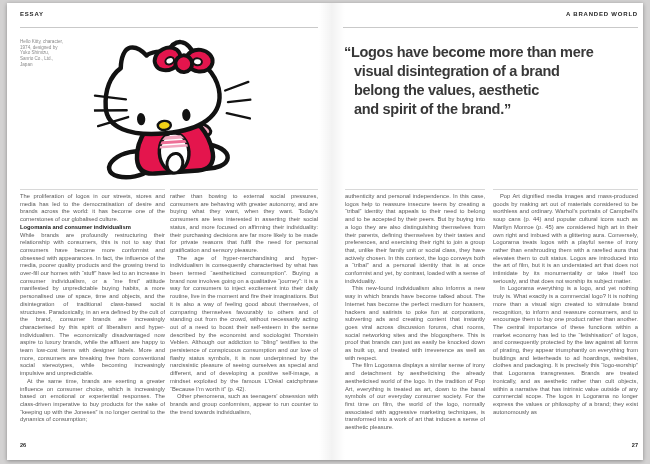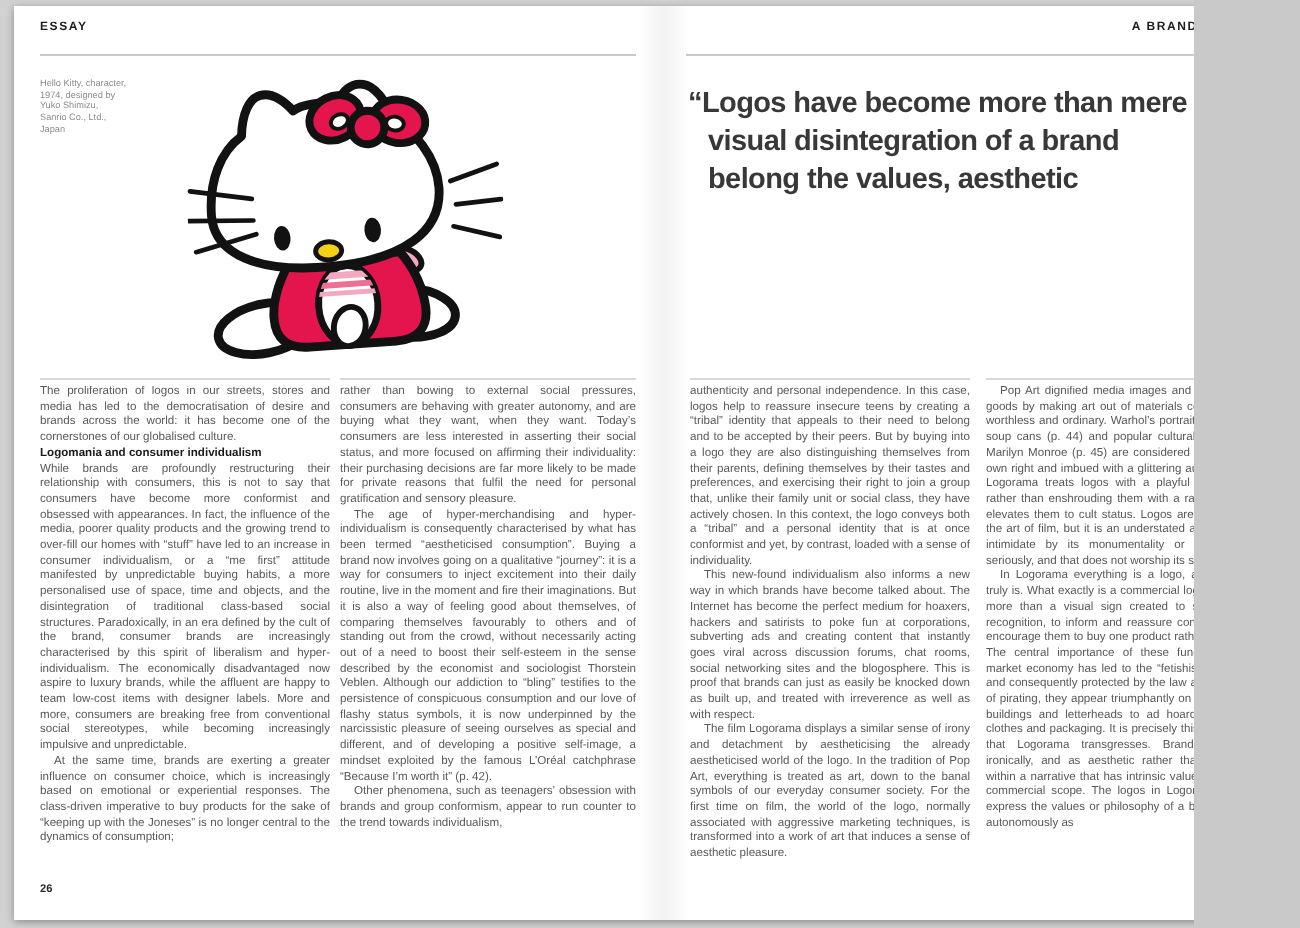--- a/index.html
+++ b/index.html
@@ -1,17 +1,17 @@
 <!DOCTYPE html>
 <html><head>
 <meta charset="utf-8">
 <style>
   html,body{margin:0;padding:0;background:#c9c9c9;}
   *{box-sizing:border-box;}
-  #canvas{position:relative;width:597px;height:464px;background:#d3d2d2;overflow:hidden;
+  #canvas{position:relative;width:650px;height:464px;background:#d3d2d2;overflow:hidden;
           font-family:"Liberation Sans",sans-serif;}
   #spread{position:absolute;left:7px;top:3px;width:636px;height:457px;background:#ffffff;
           box-shadow:0 1px 4px rgba(0,0,0,.35);}
   #spine{position:absolute;left:312px;top:0;width:26px;height:457px;
          background:linear-gradient(90deg,rgba(0,0,0,0) 0%,rgba(0,0,0,.05) 50%,rgba(0,0,0,0) 100%);}
 
   .runhead{position:absolute;top:8px;font-size:6px;font-weight:bold;letter-spacing:.8px;color:#1f1f1f;}
   .hdr-rule{position:absolute;top:24px;height:1px;background:#c9c9c9;}
   .col-rule{position:absolute;top:186px;height:1px;background:#d8d8d8;}
 
@@ -117,20 +117,21 @@
     </div>
 
     <div>
       <div class="runhead" style="left:337px;width:294px;text-align:right;">A BRANDED WORLD</div>
       <div class="hdr-rule" style="left:336px;width:295px;"></div>
 
       <div class="quote">
         <div>“Logos have become more than mere</div>
         <div class="qi">visual disintegration of a brand</div>
         <div class="qi">belong the values, aesthetic</div>
+        <div class="qi">and spirit of the brand.”</div>
       </div>
 
       <div class="col-rule" style="left:338px;width:140px;"></div>
       <div class="col-rule" style="left:486px;width:145px;"></div>
 
       <div class="col" style="left:338px;width:140px;">
         <p>authenticity and personal independence. In this case, logos help to reassure insecure teens by creating a “tribal” identity that appeals to their need to belong and to be accepted by their peers. But by buying into a logo they are also distinguishing themselves from their parents, defining themselves by their tastes and preferences, and exercising their right to join a group that, unlike their family unit or social class, they have actively chosen. In this context, the logo conveys both a “tribal” and a personal identity that is at once conformist and yet, by contrast, loaded with a sense of individuality.</p>
         <p class="ind">This new-found individualism also informs a new way in which brands have become talked about. The Internet has become the perfect medium for hoaxers, hackers and satirists to poke fun at corporations, subverting ads and creating content that instantly goes viral across discussion forums, chat rooms, social networking sites and the blogosphere. This is proof that brands can just as easily be knocked down as built up, and treated with irreverence as well as with respect.</p>
         <p class="ind">The film Logorama displays a similar sense of irony and detachment by aestheticising the already aestheticised world of the logo. In the tradition of Pop Art, everything is treated as art, down to the banal symbols of our everyday consumer society. For the first time on film, the world of the logo, normally associated with aggressive marketing techniques, is transformed into a work of art that induces a sense of aesthetic pleasure.</p>
       </div>

